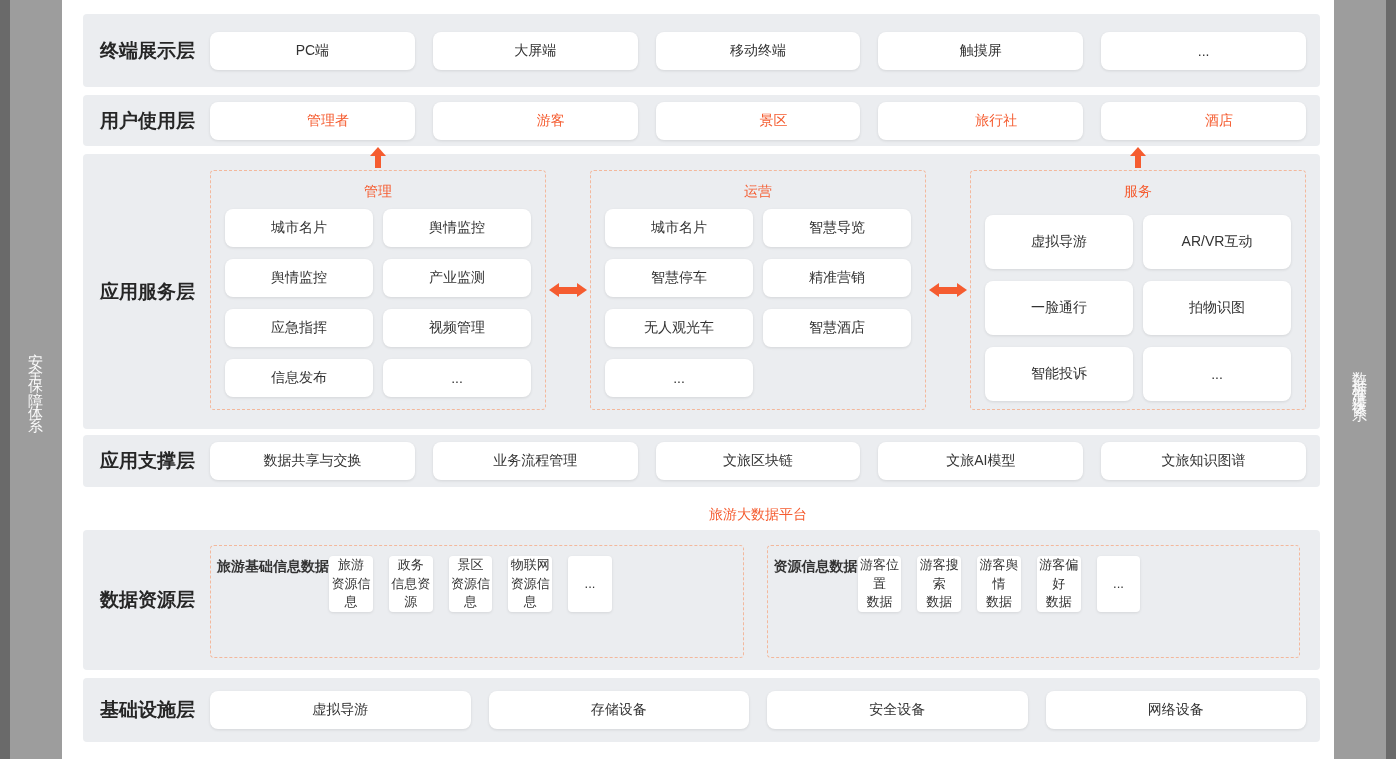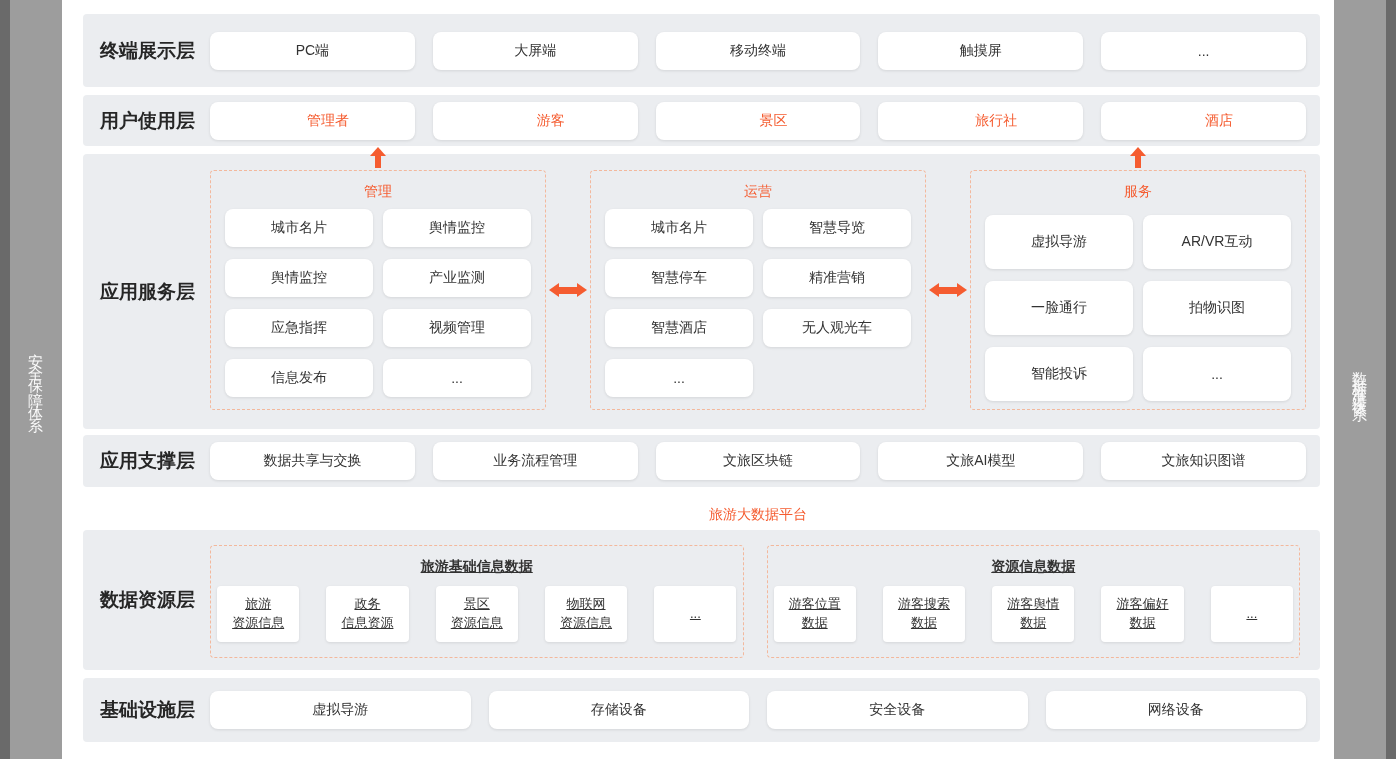--- a/index.html
+++ b/index.html
@@ -88,27 +88,27 @@
   .arrow-stem { width:6px; height:12px; background:#f55c30; }
 
   .platform {
     position:absolute; top:504px; left:148px; width:1096px; height:20px;
     text-align:center; color:#f55c30; font-size:14px; line-height:20px;
   }
 
   .dgroups { flex:1; display:flex; gap:23px; margin:15px 20px 12px 0; }
   .dgroup {
     flex:1; border:1px dashed #f3b89c; border-radius:4px;
-    padding:10px 6px 12px; display:flex; flex-direction:column;text-decoration:underline;
+    padding:10px 6px 12px; display:flex; flex-direction:row;
   }
   .dgroup-title {
     text-align:center; color:#333; font-size:14px; font-weight:600;
     line-height:20px; margin-bottom:10px;
   }
-  .dcards { display:flex; gap:27px; }
+  .dcards { display:flex; gap:16px; }
   .dcard {
     flex:1; height:56px; background:#fff; border-radius:4px;
     display:flex; align-items:center; justify-content:center; text-align:center;
     font-size:13px; color:#333; line-height:1.45; white-space:pre-line;
     box-shadow:0 1px 3px rgba(0,0,0,.10);
   }
 </style>
 </head>
 <body>
 
@@ -167,22 +167,22 @@
           <span class="h-bar"></span>
         </div>
 
         <div class="group">
           <div class="group-title">运营</div>
           <div class="grid">
             <div class="card">城市名片</div>
             <div class="card">智慧导览</div>
             <div class="card">智慧停车</div>
             <div class="card">精准营销</div>
+            <div class="card">无人观光车</div>
             <div class="card">智慧酒店</div>
-            <div class="card">无人观光车</div>
             <div class="card">...</div>
           </div>
         </div>
 
         <div class="h-arrow">
           <span class="h-bar"></span>
         </div>
 
         <div class="group">
           <div class="group-title">服务</div>

